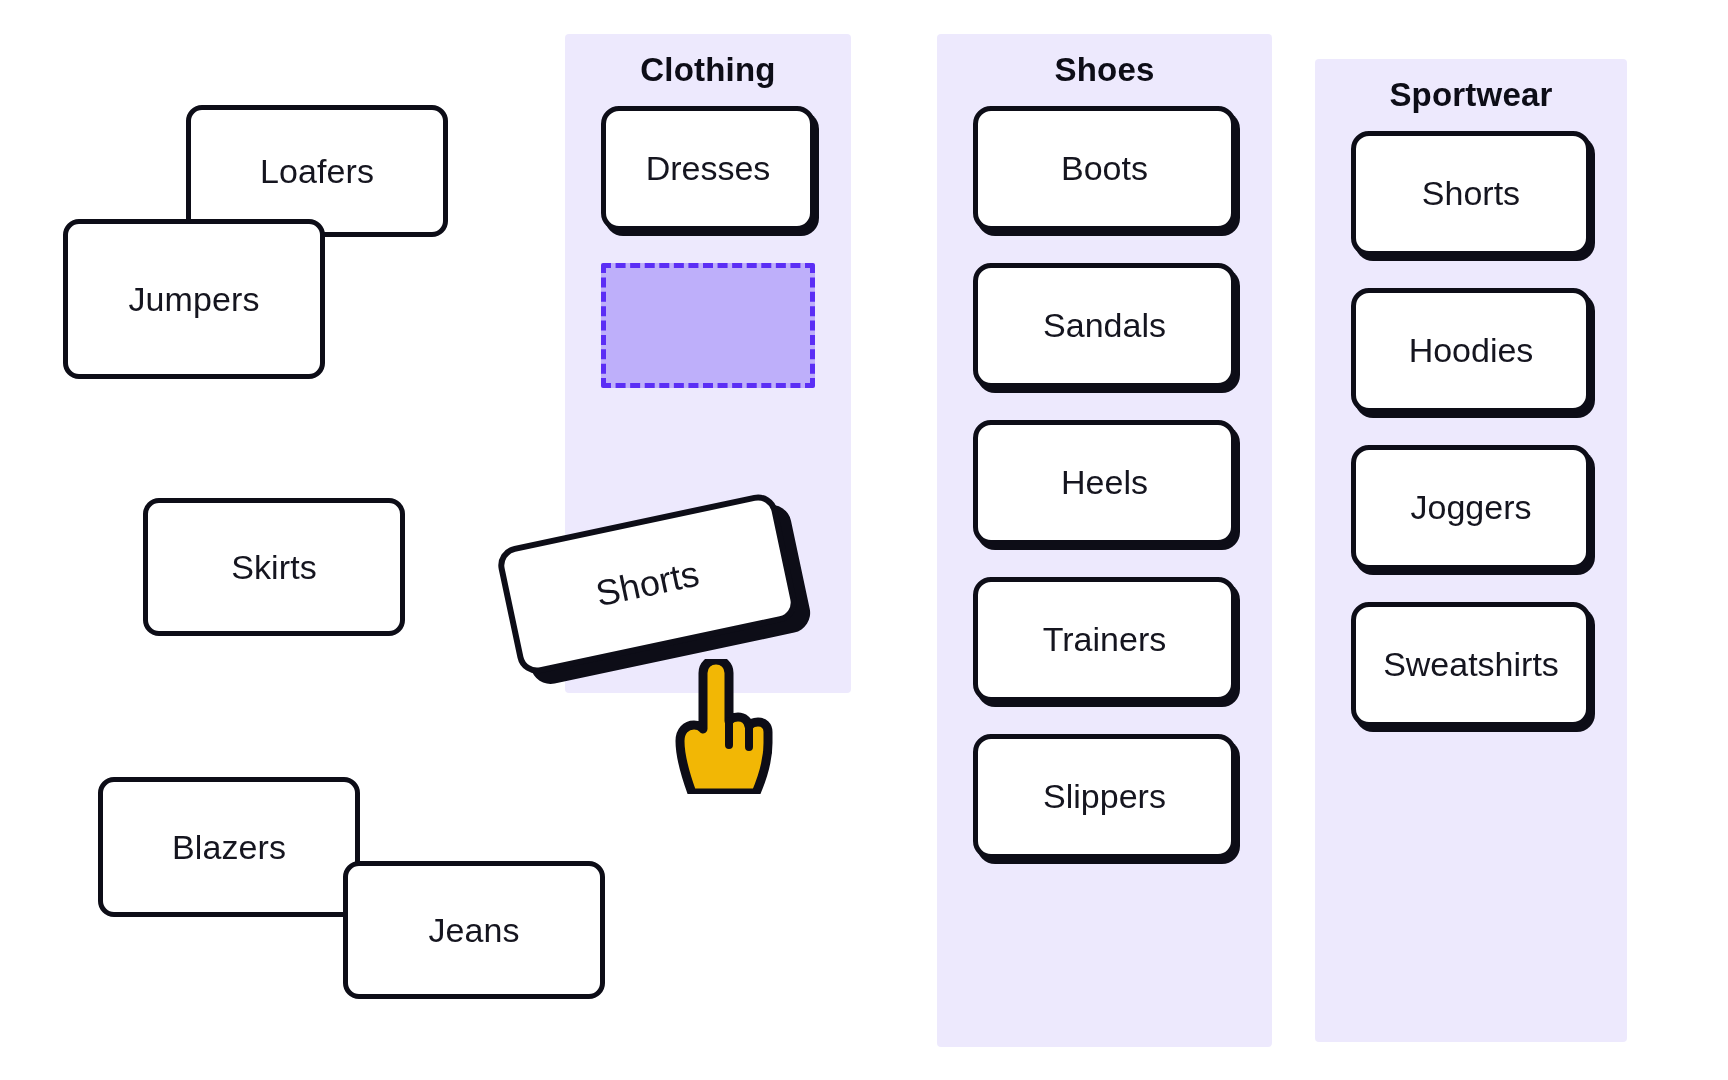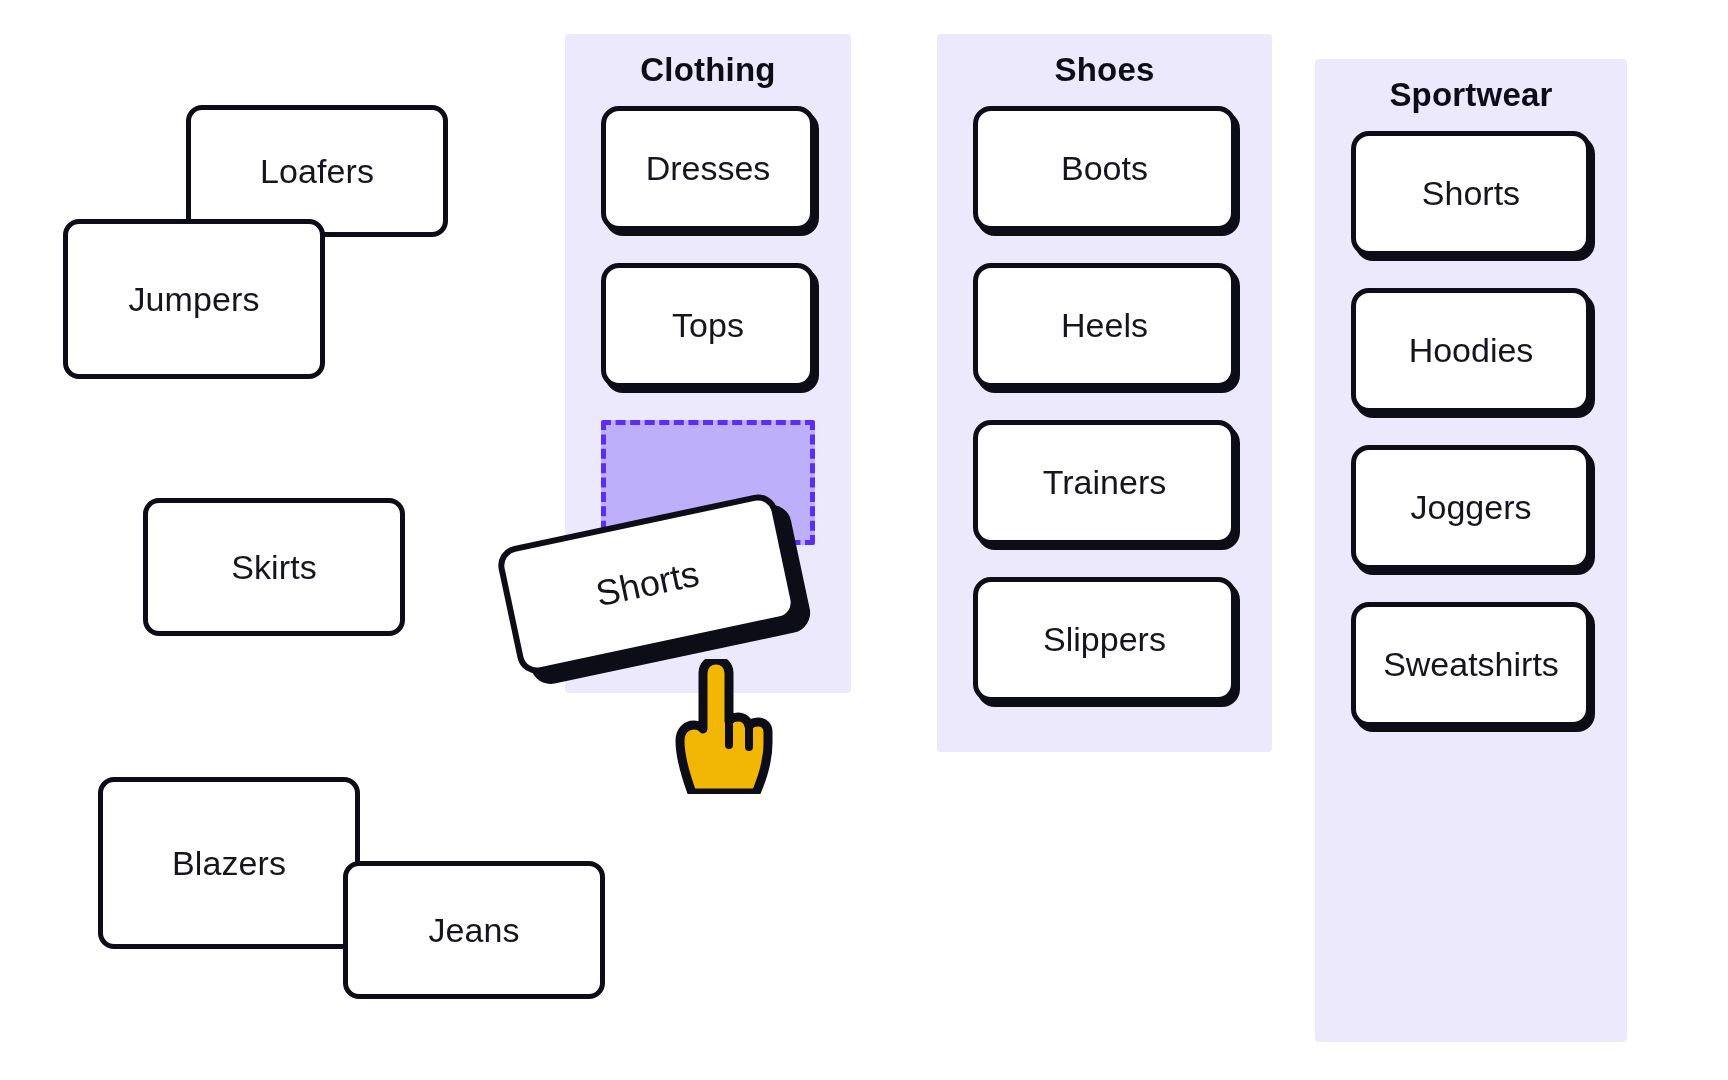--- a/index.html
+++ b/index.html
@@ -138,46 +138,46 @@
   <div id="unsorted-area">
       <div class="loose-card" style="left: 186px; top: 105px; width: 262px; height: 132px; z-index: 1;">
         <span>Loafers</span>
       </div>
       <div class="loose-card" style="left: 63px; top: 219px; width: 262px; height: 160px; z-index: 2;">
         <span>Jumpers</span>
       </div>
       <div class="loose-card" style="left: 143px; top: 498px; width: 262px; height: 138px; z-index: 1;">
         <span>Skirts</span>
       </div>
-      <div class="loose-card" style="left: 98px; top: 777px; width: 262px; height: 172px; z-index: 1;">
+      <div class="loose-card" style="left: 98px; top: 777px; width: 262px; height: 140px; z-index: 1;">
         <span>Blazers</span>
       </div>
       <div class="loose-card" style="left: 299px; top: 861px; width: 262px; height: 138px; z-index: 2; margin-left: 44px;">
         <span>Jeans</span>
       </div>
     </div>
 
   <div id="panels-area">
       <div class="panel" style="left: 565px; top: 34px; width: 286px; height: 659px;">
         <div class="panel-title">Clothing</div>
         <div class="panel-list">
           <div class="slot-card">
             <span>Dresses</span>
           </div>
-          <div class="slot-card">
-            <span>Tops</span>
-          </div>
           <div class="drop-placeholder"></div>
         </div>
       </div>
-      <div class="panel" style="left: 937px; top: 34px; width: 335px; height: 718px;">
+      <div class="panel" style="left: 937px; top: 34px; width: 335px; height: 1013px;">
         <div class="panel-title">Shoes</div>
         <div class="panel-list">
           <div class="slot-card">
             <span>Boots</span>
+          </div>
+          <div class="slot-card">
+            <span>Sandals</span>
           </div>
           <div class="slot-card">
             <span>Heels</span>
           </div>
           <div class="slot-card">
             <span>Trainers</span>
           </div>
           <div class="slot-card">
             <span>Slippers</span>
           </div>

